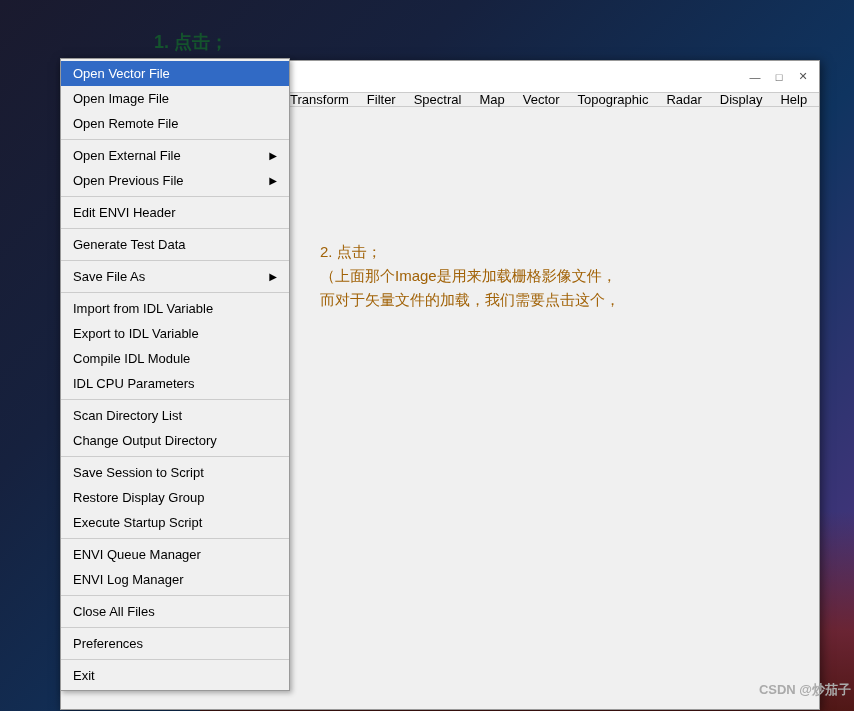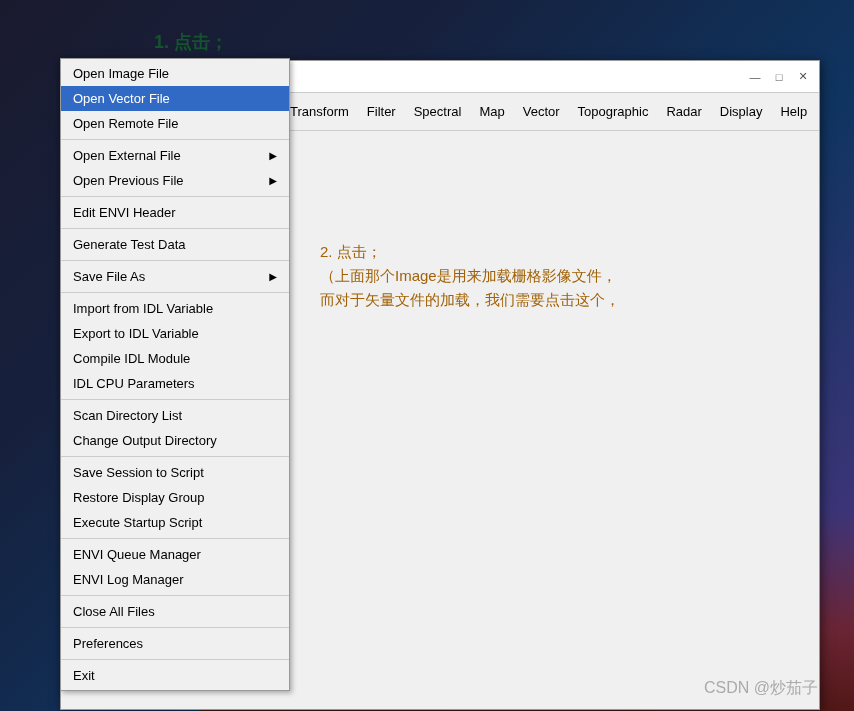--- a/index.html
+++ b/index.html
@@ -166,21 +166,21 @@
       background: transparent;
     }
 
     
     .menu-bar {
       display: flex;
       align-items: center;
       background: #f0f0f0;
       padding: 0 4px;
       border-bottom: 1px solid #ccc;
-      height: 38px;
+      height: 14px;
       gap: 2px;
     }
 
     .menu-item {
       padding: 3px 8px;
       cursor: pointer;
       font-size: 13px;
       color: #000;
       border-radius: 2px;
       white-space: nowrap;
@@ -229,24 +229,25 @@
 
     .dropdown-arrow {
       font-size: 10px;
       margin-left: 10px;
     }
 
     
     .watermark {
       position: absolute;
       bottom: 12px;
-      right: 36px;
+      right: 3px;
       color: #aaa;
-      font-size: 16px;
+      font-size: 13px;
       z-index: 15;
+      font-weight: bold;
     }
   </style>
 </head>
 <body>
 
 <div class="background">
   <div class="bg-earth"></div>
   <div class="bg-spear"></div>
   <div class="bg-spear2"></div>
   <div class="bg-red-blobs"></div>
@@ -297,22 +298,22 @@
     <div class="menu-item">Map</div>
     <div class="menu-item">Vector</div>
     <div class="menu-item">Topographic</div>
     <div class="menu-item">Radar</div>
     <div class="menu-item">Display</div>
     <div class="menu-item">Help</div>
   </div>
 </div>
 
 <div class="dropdown-menu">
+  <div class="dropdown-item highlighted">Open Vector File</div>
   <div class="dropdown-item">Open Image File</div>
-  <div class="dropdown-item highlighted">Open Vector File</div>
   <div class="dropdown-item">Open Remote File</div>
   <div class="dropdown-separator"></div>
   <div class="dropdown-item">Open External File <span class="dropdown-arrow">▶</span></div>
   <div class="dropdown-item">Open Previous File <span class="dropdown-arrow">▶</span></div>
   <div class="dropdown-separator"></div>
   <div class="dropdown-item">Edit ENVI Header</div>
   <div class="dropdown-separator"></div>
   <div class="dropdown-item">Generate Test Data</div>
   <div class="dropdown-separator"></div>
   <div class="dropdown-item">Save File As <span class="dropdown-arrow">▶</span></div>

